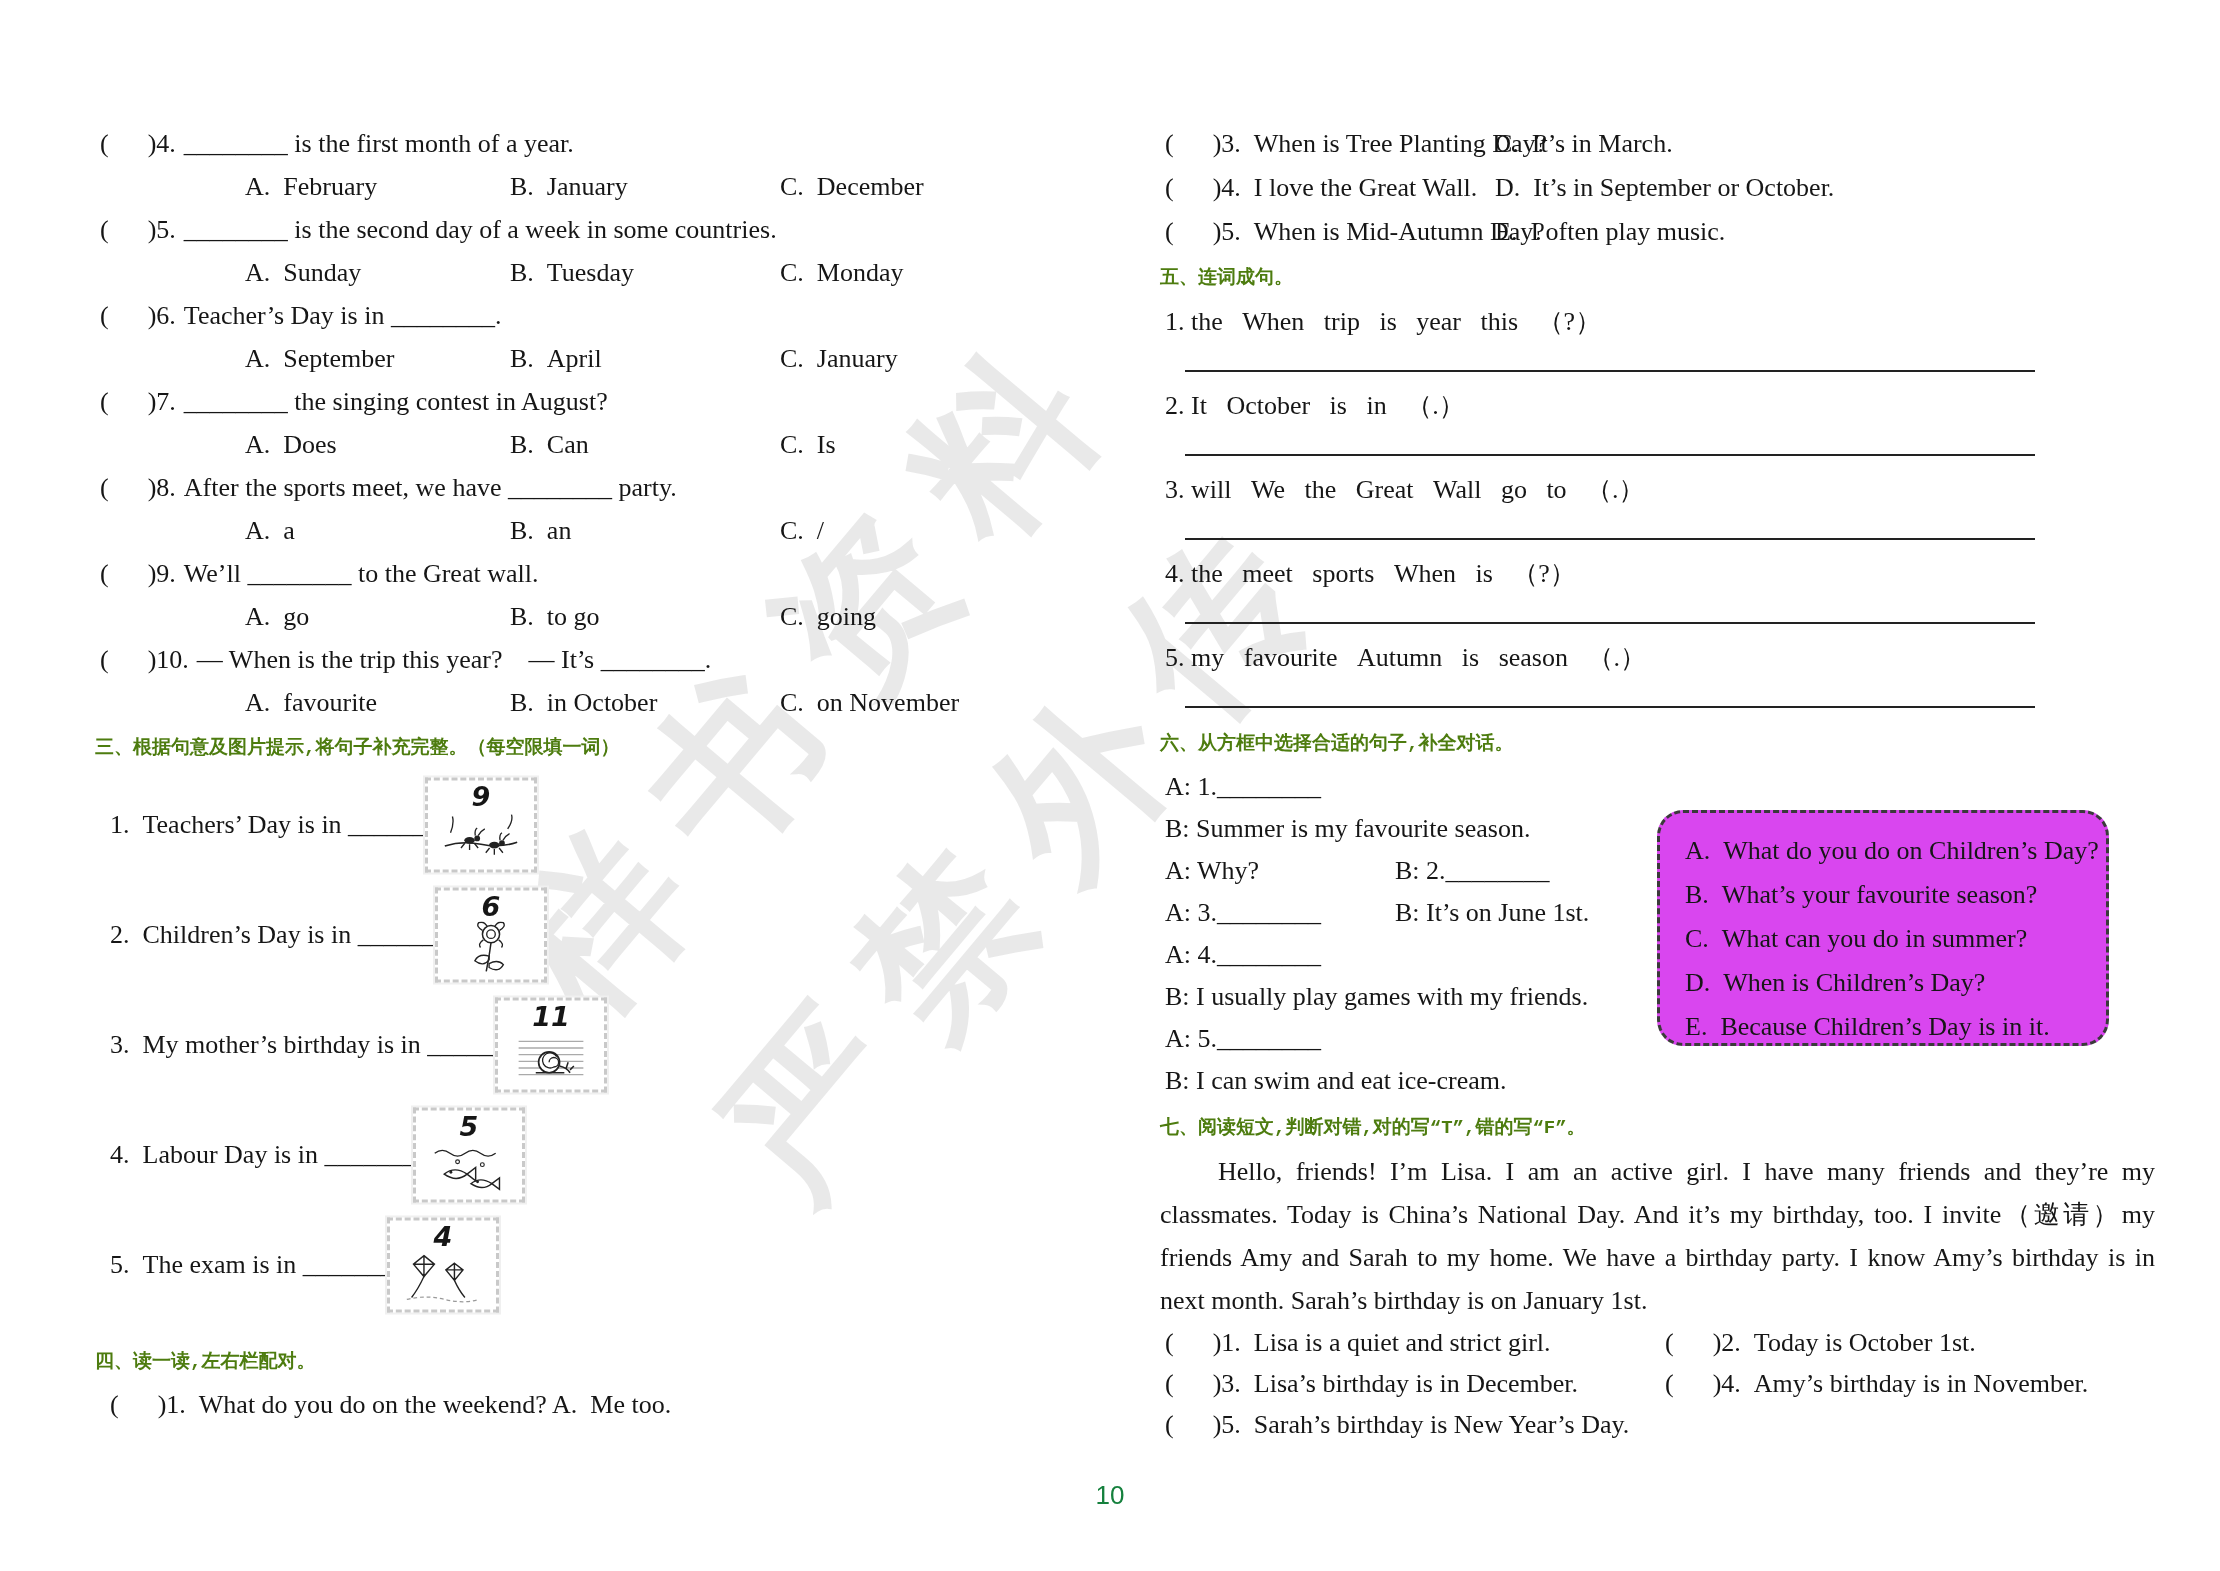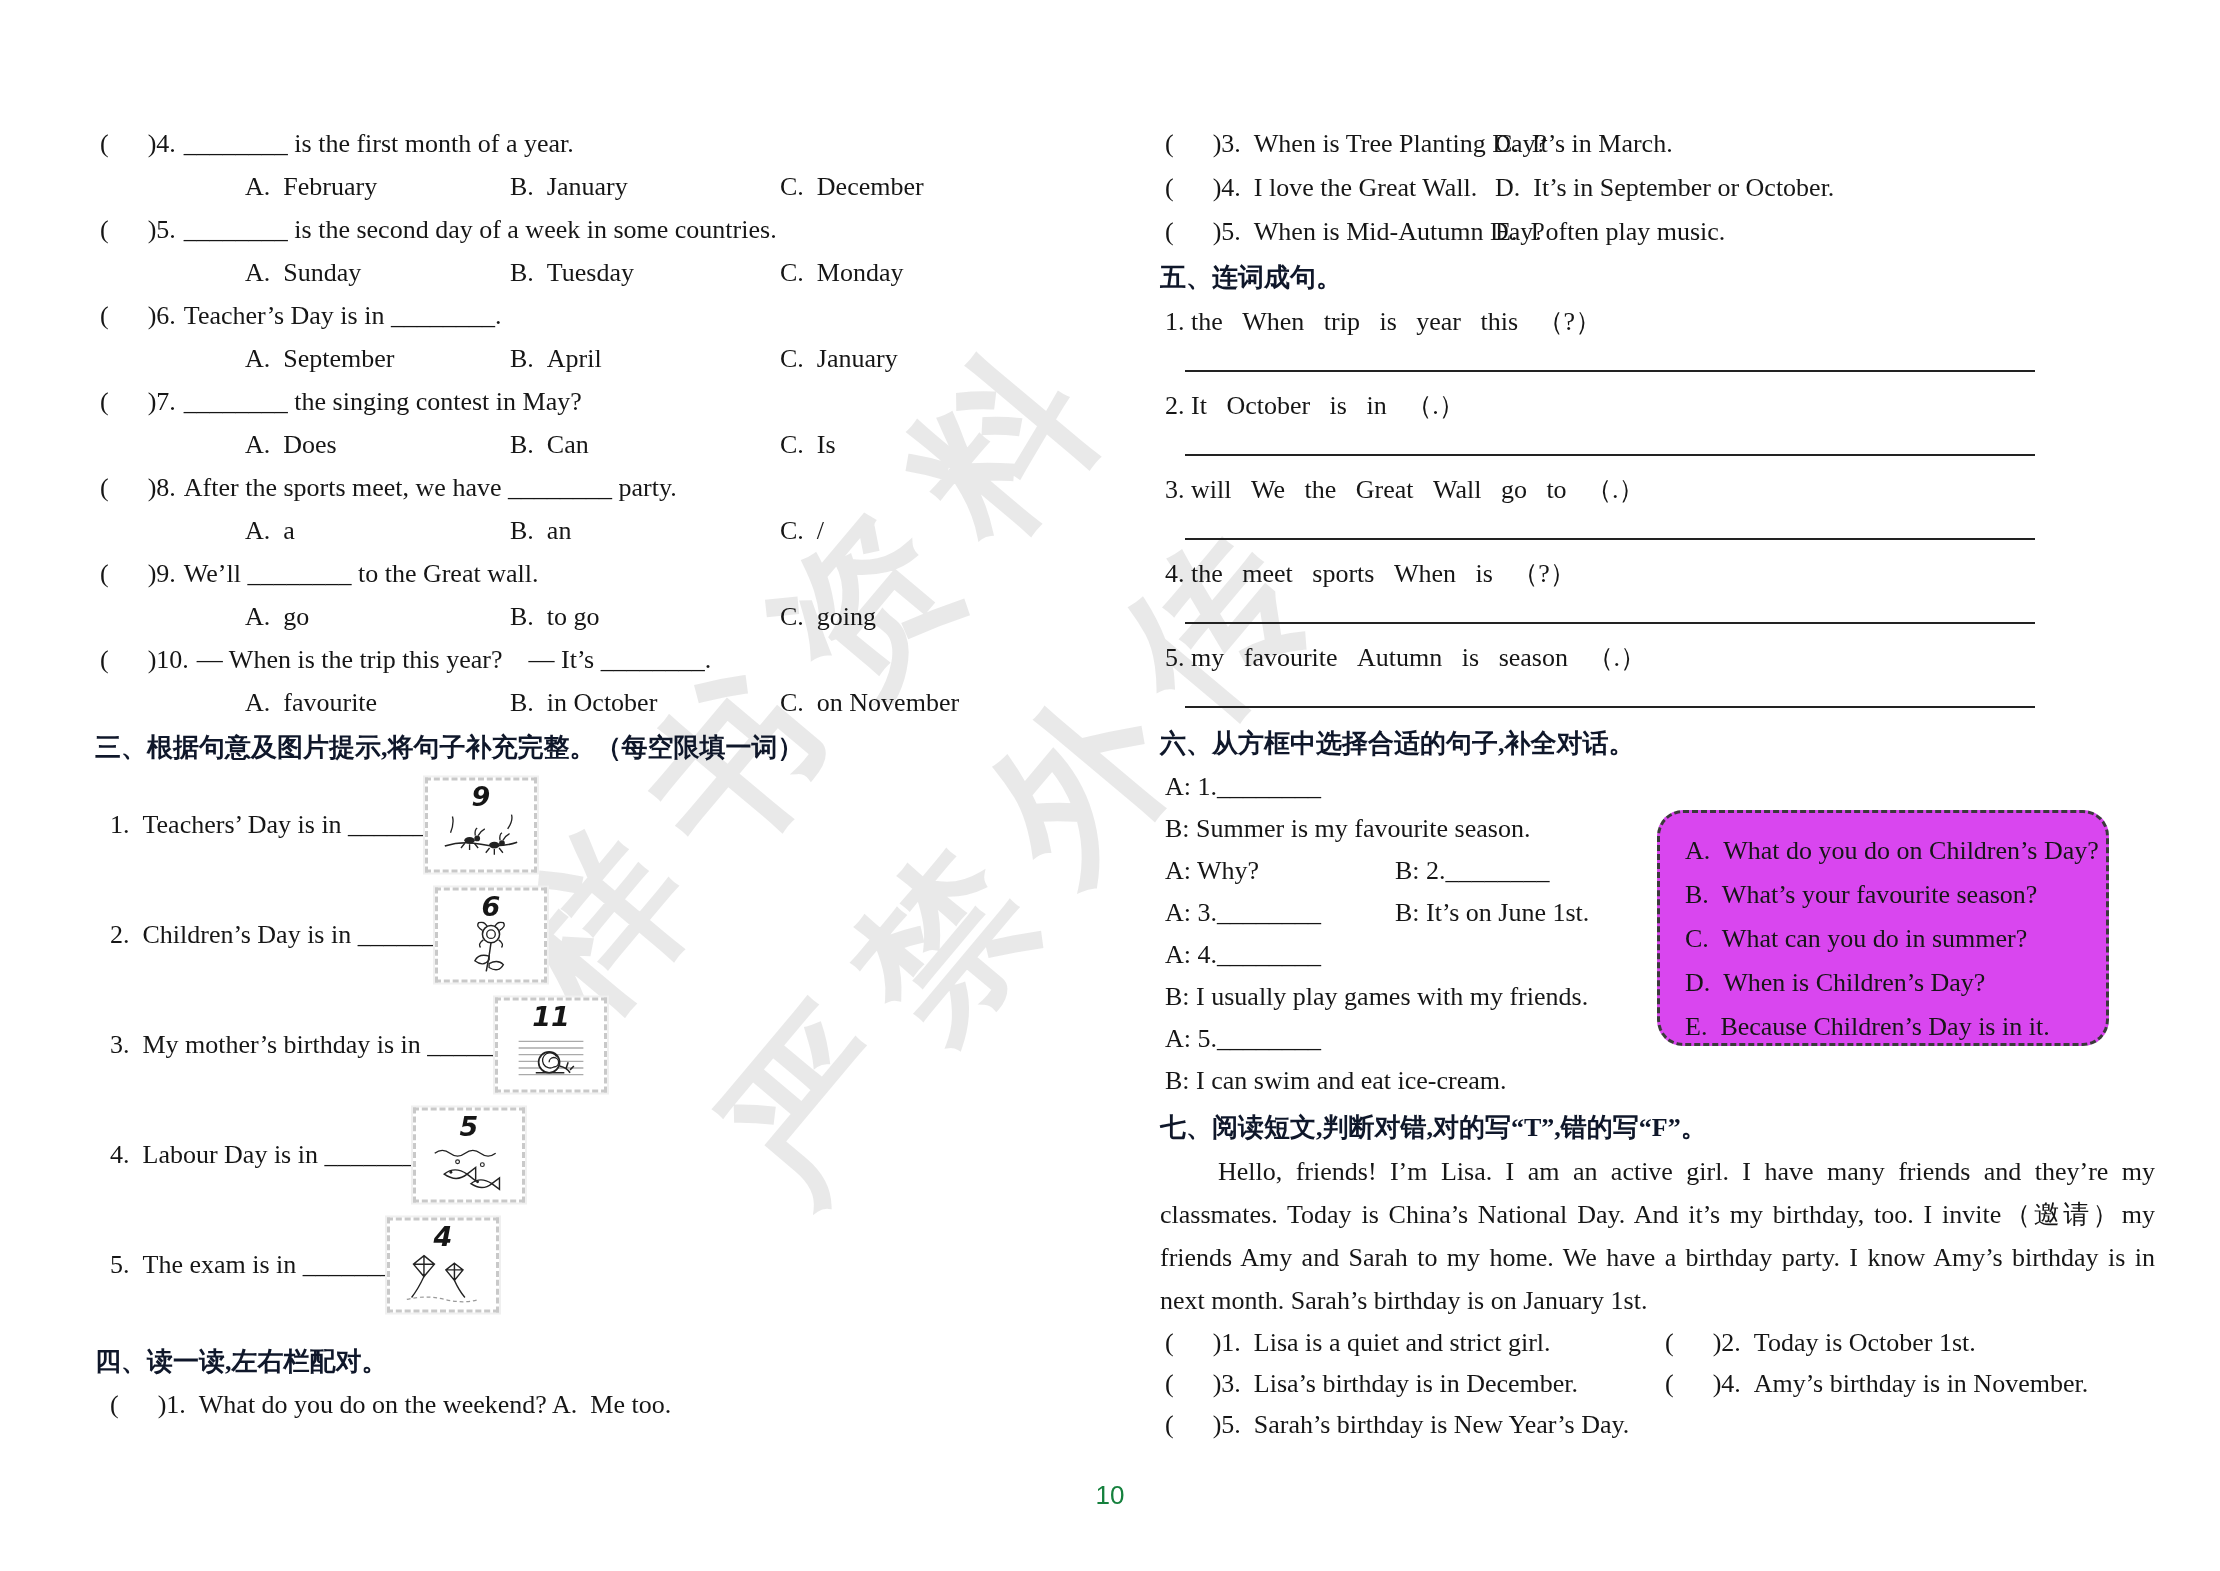--- a/index.html
+++ b/index.html
@@ -18,22 +18,22 @@
   .col-left{left:95px;width:1010px}
   .col-right{left:1160px;width:995px}
 
   
   .q-line{height:43px;line-height:43px;padding-left:5px;white-space:nowrap}
   .q-tag{margin-right:8px}
   .opt-line{height:43px;line-height:43px;display:grid;grid-template-columns:265px 270px 1fr;
             padding-left:150px;white-space:nowrap}
 
   
-  .sec-heading{height:44px;line-height:44px;margin-top:2px;font-family:Liberation Serif, serif;
-               font-weight:bold;font-size:26px;color:#0f172a;white-space:nowrap}
+  .sec-heading{height:44px;line-height:44px;margin-top:2px;font-family:Liberation Mono, monospace;
+               font-weight:bold;font-size:19px;color:#4d7c0f;white-space:nowrap}
   .h4-gap{margin-top:20px}
   .h7-gap{margin-top:4px}
 
   
   .fill-row{position:relative;height:110px;display:flex;align-items:center;padding-left:15px}
   .fill-text{white-space:nowrap}
   .stamp{position:absolute;top:50%;transform:translateY(-50%);width:112px;height:95px;background:#fff;
          border:3px dashed #c9c9c9;box-shadow:0 0 0 2px #f0f0f0;
          display:flex;flex-direction:column;align-items:center;padding-top:1px}
   .stamp-num{font-family:"DejaVu Sans",sans-serif;font-weight:bold;font-style:italic;
@@ -96,21 +96,21 @@
   <div>
     <div class="q-line"><span class="q-tag">(&nbsp;&nbsp;&nbsp;&nbsp;&nbsp;&nbsp;)6.</span><span>Teacher’s Day is in ________.</span></div>
     <div class="opt-line">
       <span>A.&nbsp;&nbsp;September</span>
       <span>B.&nbsp;&nbsp;April</span>
       <span>C.&nbsp;&nbsp;January</span>
     </div>
   </div>
 
   <div>
-    <div class="q-line"><span class="q-tag">(&nbsp;&nbsp;&nbsp;&nbsp;&nbsp;&nbsp;)7.</span><span>________ the singing contest in May?</span></div>
+    <div class="q-line"><span class="q-tag">(&nbsp;&nbsp;&nbsp;&nbsp;&nbsp;&nbsp;)7.</span><span>________ the singing contest in August?</span></div>
     <div class="opt-line">
       <span>A.&nbsp;&nbsp;Does</span>
       <span>B.&nbsp;&nbsp;Can</span>
       <span>C.&nbsp;&nbsp;Is</span>
     </div>
   </div>
 
   <div>
     <div class="q-line"><span class="q-tag">(&nbsp;&nbsp;&nbsp;&nbsp;&nbsp;&nbsp;)8.</span><span>After the sports meet, we have ________ party.</span></div>
     <div class="opt-line">

